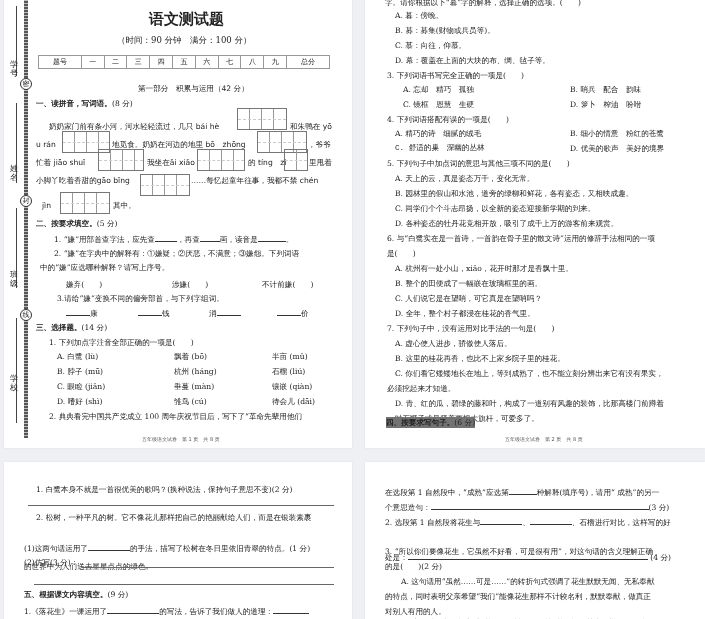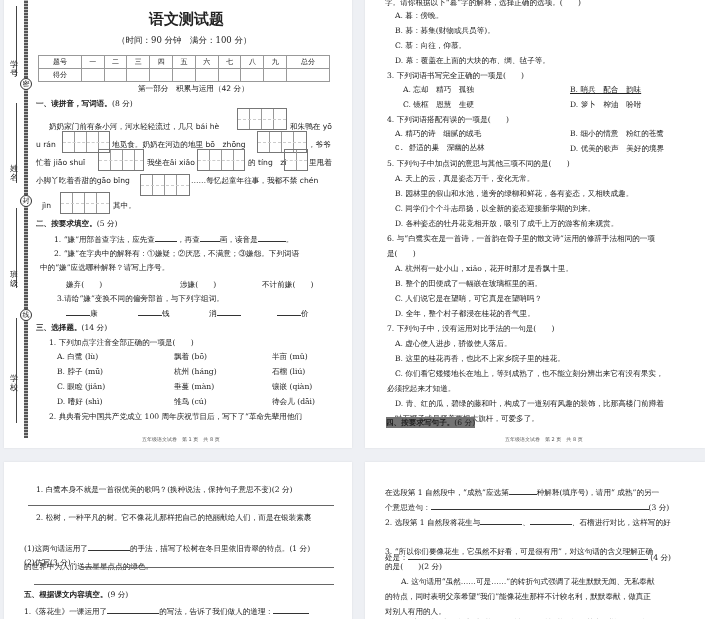--- a/index.html
+++ b/index.html
@@ -61,33 +61,20 @@
       <td>二</td>
       <td>三</td>
       <td>四</td>
       <td>五</td>
       <td>六</td>
       <td>七</td>
       <td>八</td>
       <td>九</td>
       <td>总分</td>
     </tr>
-    <tr>
-      <td>得分</td>
-      <td></td>
-          <td></td>
-      <td></td>
-          <td></td>
-      <td></td>
-          <td></td>
-      <td></td>
-          <td></td>
-      <td></td>
-          <td></td>
-    </tr>
   </tbody>
     </table>
 
   <div class="abs t sans" style="left:134px;top:85px;">第一部分　积累与运用（42 分）</div>
 
   <div class="abs t" style="left:32px;top:100px;">
     <span class="bold sans">一、读拼音，写词语。</span><span>(8 分)</span>
   </div>
   <div class="abs t" style="left:45px;top:123px;">
     <span>奶奶家门前有条小河，河水轻轻流过，几只</span> <span class="sans">bái hè</span>
@@ -171,21 +158,21 @@
 
   <div class="abs t" style="left:32px;top:220px;">
     <span class="bold sans">二、按要求填空。</span><span>(5 分)</span>
   </div>
   <div class="abs t" style="left:50px;top:235px;">
     <span>1. “嫌”用部首查字法，应先查</span><span class="uline" style="width:22px"></span><span>，再查</span><span class="uline" style="width:20px"></span><span>画，读音是</span><span class="uline" style="width:28px"></span><span>。</span>
   </div>
   <div class="abs t" style="left:50px;top:250px;">2. “嫌”在字典中的解释有：①嫌疑；②厌恶，不满意；③嫌怨。下列词语</div>
   <div class="abs t" style="left:36px;top:264px;">中的“嫌”应选哪种解释？请写上序号。</div>
   <div class="abs t" style="left:62px;top:281px;">嫌弃(　　)</div>
-  <div class="abs t" style="left:168px;top:281px;margin-left:8px;">涉嫌(　　)</div>
+  <div class="abs t" style="left:168px;top:281px;">涉嫌(　　)</div>
   <div class="abs t" style="left:258px;top:281px;">不计前嫌(　　)</div>
   <div class="abs t" style="left:53px;top:295px;">3.请给“嫌”变换不同的偏旁部首，与下列字组词。</div>
   <div class="abs t" style="left:62px;top:309px;"><span class="uline" style="width:24px"></span><span>康</span></div>
   <div class="abs t" style="left:134px;top:309px;"><span class="uline" style="width:24px"></span><span>钱</span></div>
   <div class="abs t" style="left:205px;top:309px;"><span>消</span><span class="uline" style="width:24px"></span></div>
   <div class="abs t" style="left:273px;top:309px;"><span class="uline" style="width:24px"></span><span>价</span></div>
 
   <div class="abs t" style="left:32px;top:324px;">
     <span class="bold sans">三、选择题。</span><span>(14 分)</span>
   </div>
@@ -209,21 +196,21 @@
 
 <div class="page" id="p2">
   <div class="abs t" style="left:20px;top:-1px;">字。请你根据以下“暮”字的解释，选择正确的选项。(　　)</div>
   <div class="abs t" style="left:30px;top:12px;">A. 暮：傍晚。</div>
   <div class="abs t" style="left:30px;top:27px;">B. 募：募集(财物或兵员等)。</div>
   <div class="abs t" style="left:30px;top:42px;">C. 慕：向往，仰慕。</div>
   <div class="abs t" style="left:30px;top:57px;">D. 幕：覆盖在上面的大块的布、绸、毡子等。</div>
 
   <div class="abs t" style="left:22px;top:72px;">3. 下列词语书写完全正确的一项是(　　)</div>
   <div class="abs t" style="left:38px;top:86px;">A. 忘却　精巧　孤独</div>
-  <div class="abs t" style="left:205px;top:86px;text-decoration:underline;">B. 哨兵　配合　韵味</div>
+  <div class="abs t" style="left:205px;top:86px;">B. 哨兵　配合　韵味</div>
   <div class="abs t" style="left:38px;top:101px;">C. 镜框　恩慧　生硬</div>
   <div class="abs t" style="left:205px;top:101px;">D. 箩卜　榨油　吩咐</div>
 
   <div class="abs t" style="left:22px;top:116px;">4. 下列词语搭配有误的一项是(　　)</div>
   <div class="abs t" style="left:30px;top:130px;">A. 精巧的诗　细腻的绒毛</div>
   <div class="abs t" style="left:205px;top:130px;">B. 细小的情意　粉红的苍鹭</div>
   <div class="abs t" style="left:30px;top:145px;font-family:Liberation Mono, monospace;">C. 舒适的巢　深幽的丛林</div>
   <div class="abs t" style="left:205px;top:145px;">D. 优美的歌声　美好的境界</div>
 
   <div class="abs t" style="left:22px;top:160px;">5. 下列句子中加点词的意思与其他三项不同的是(　　)</div>

